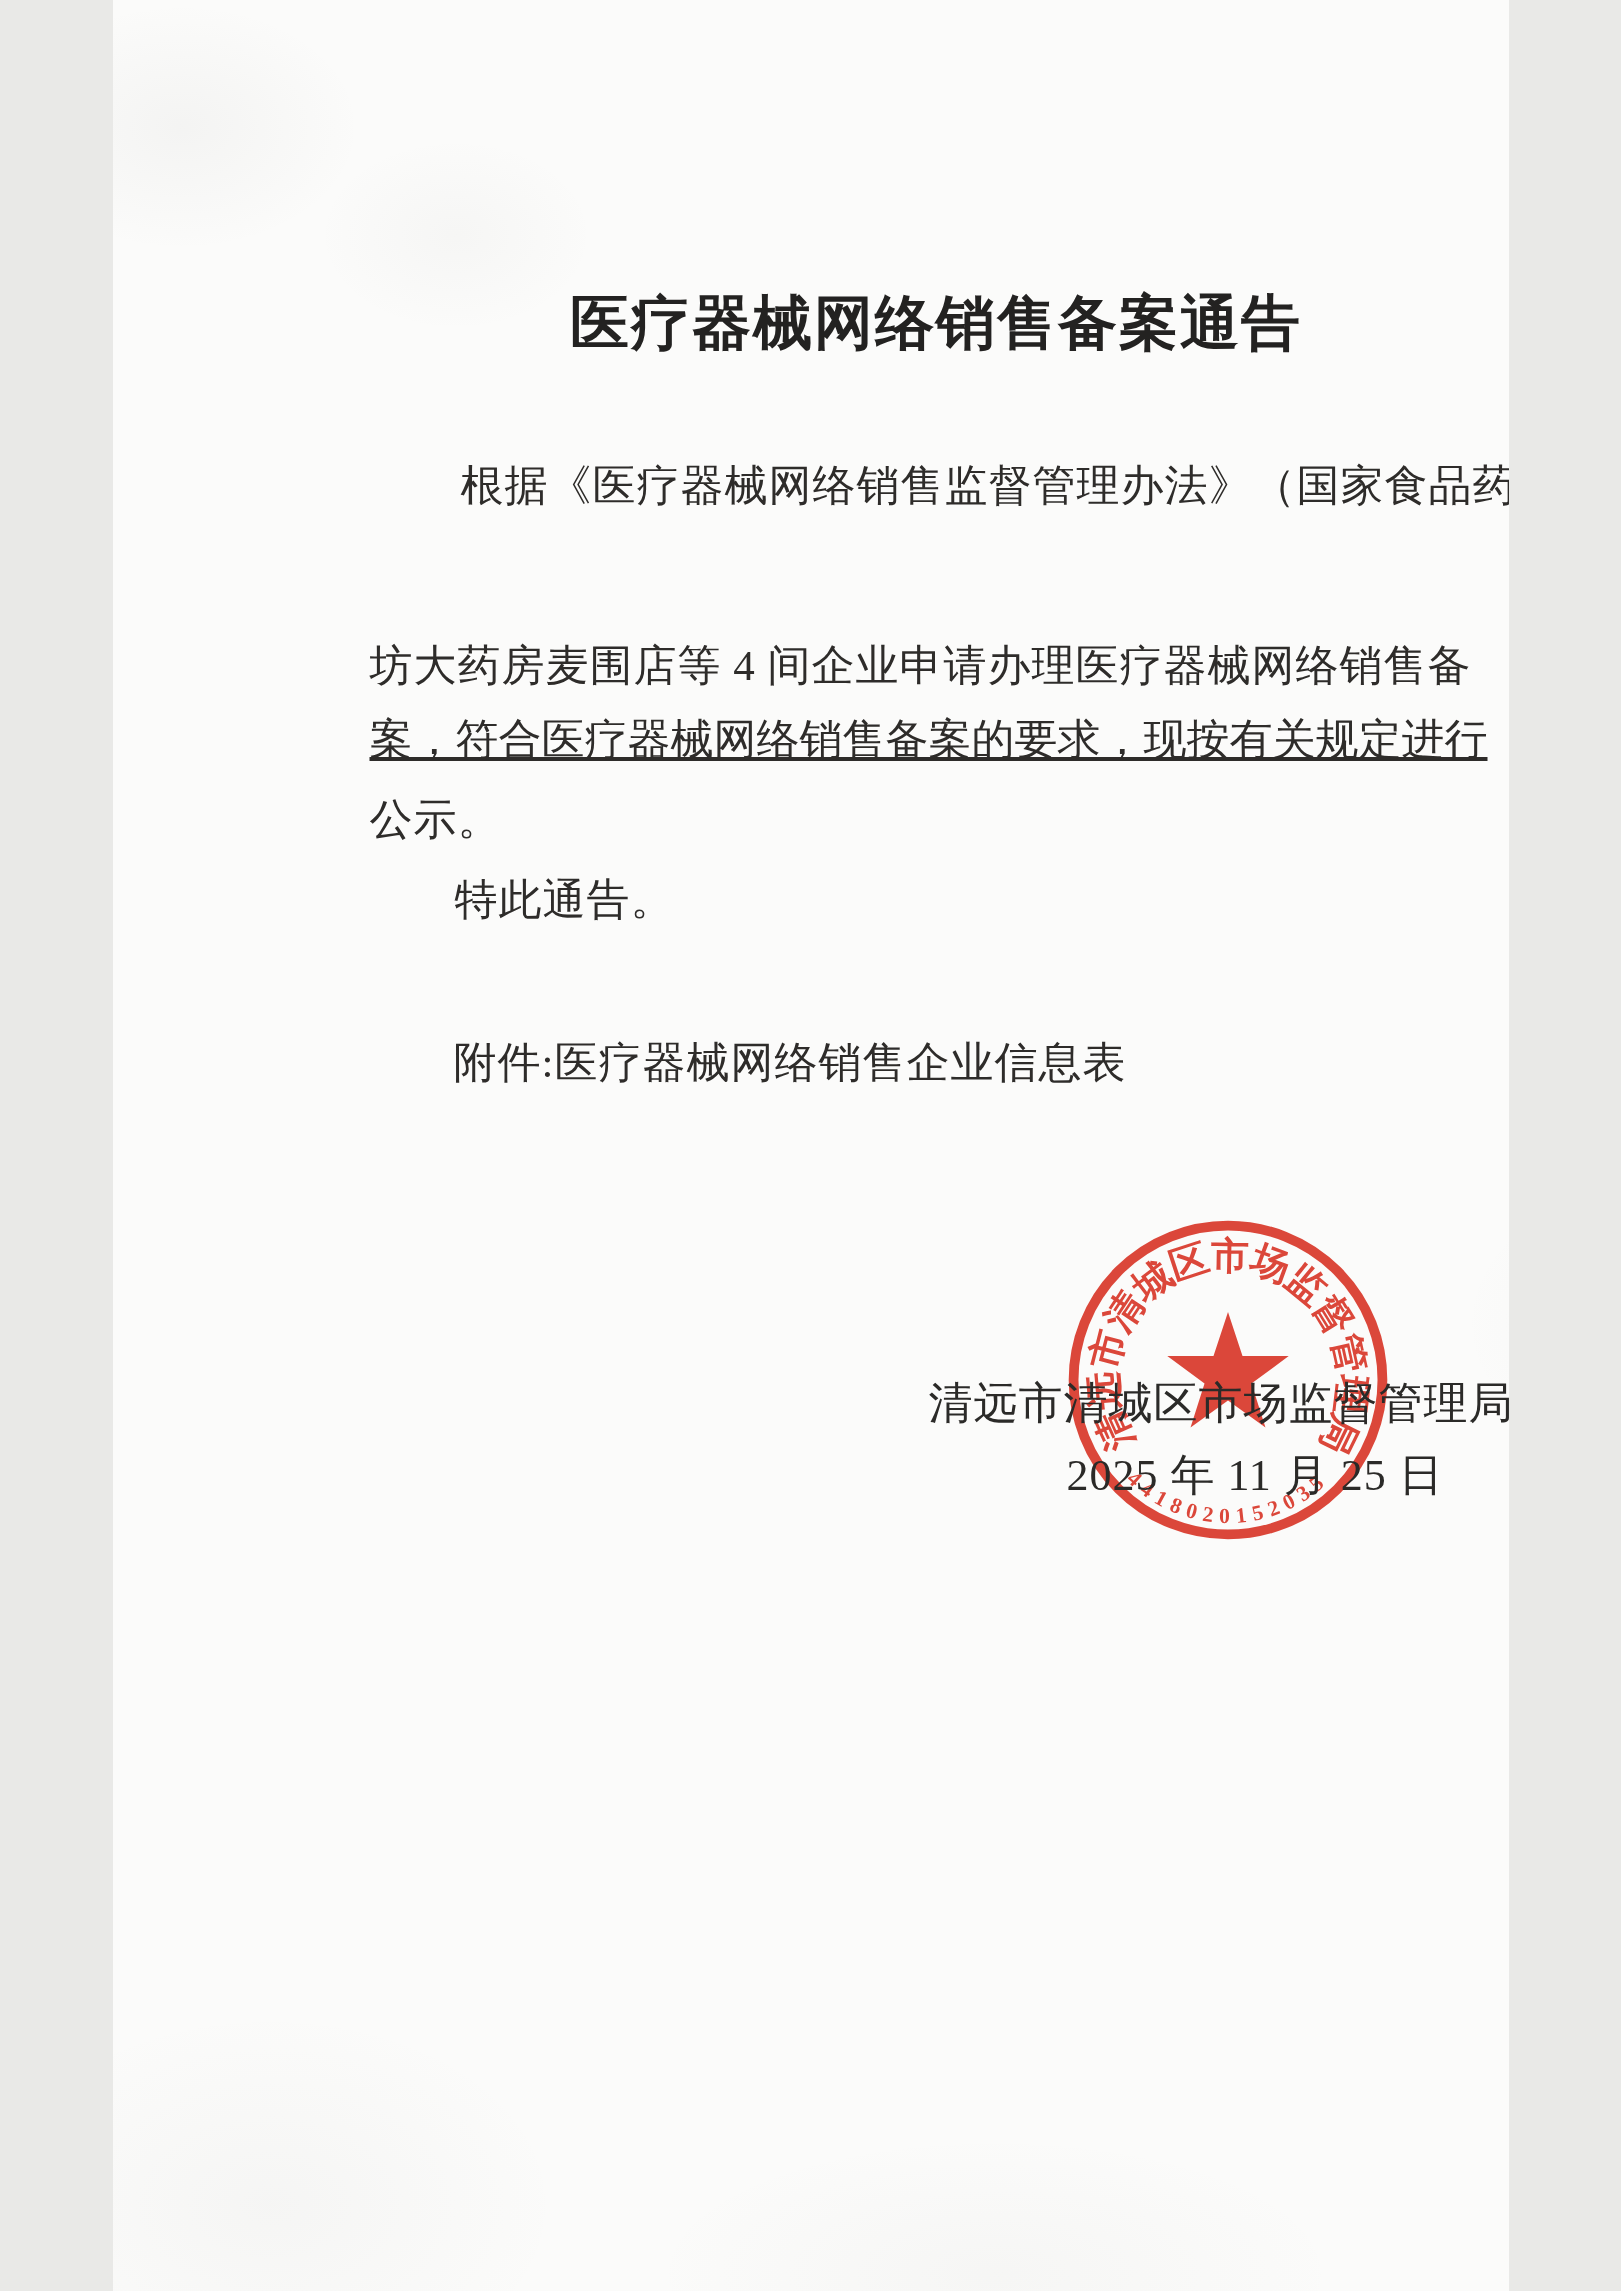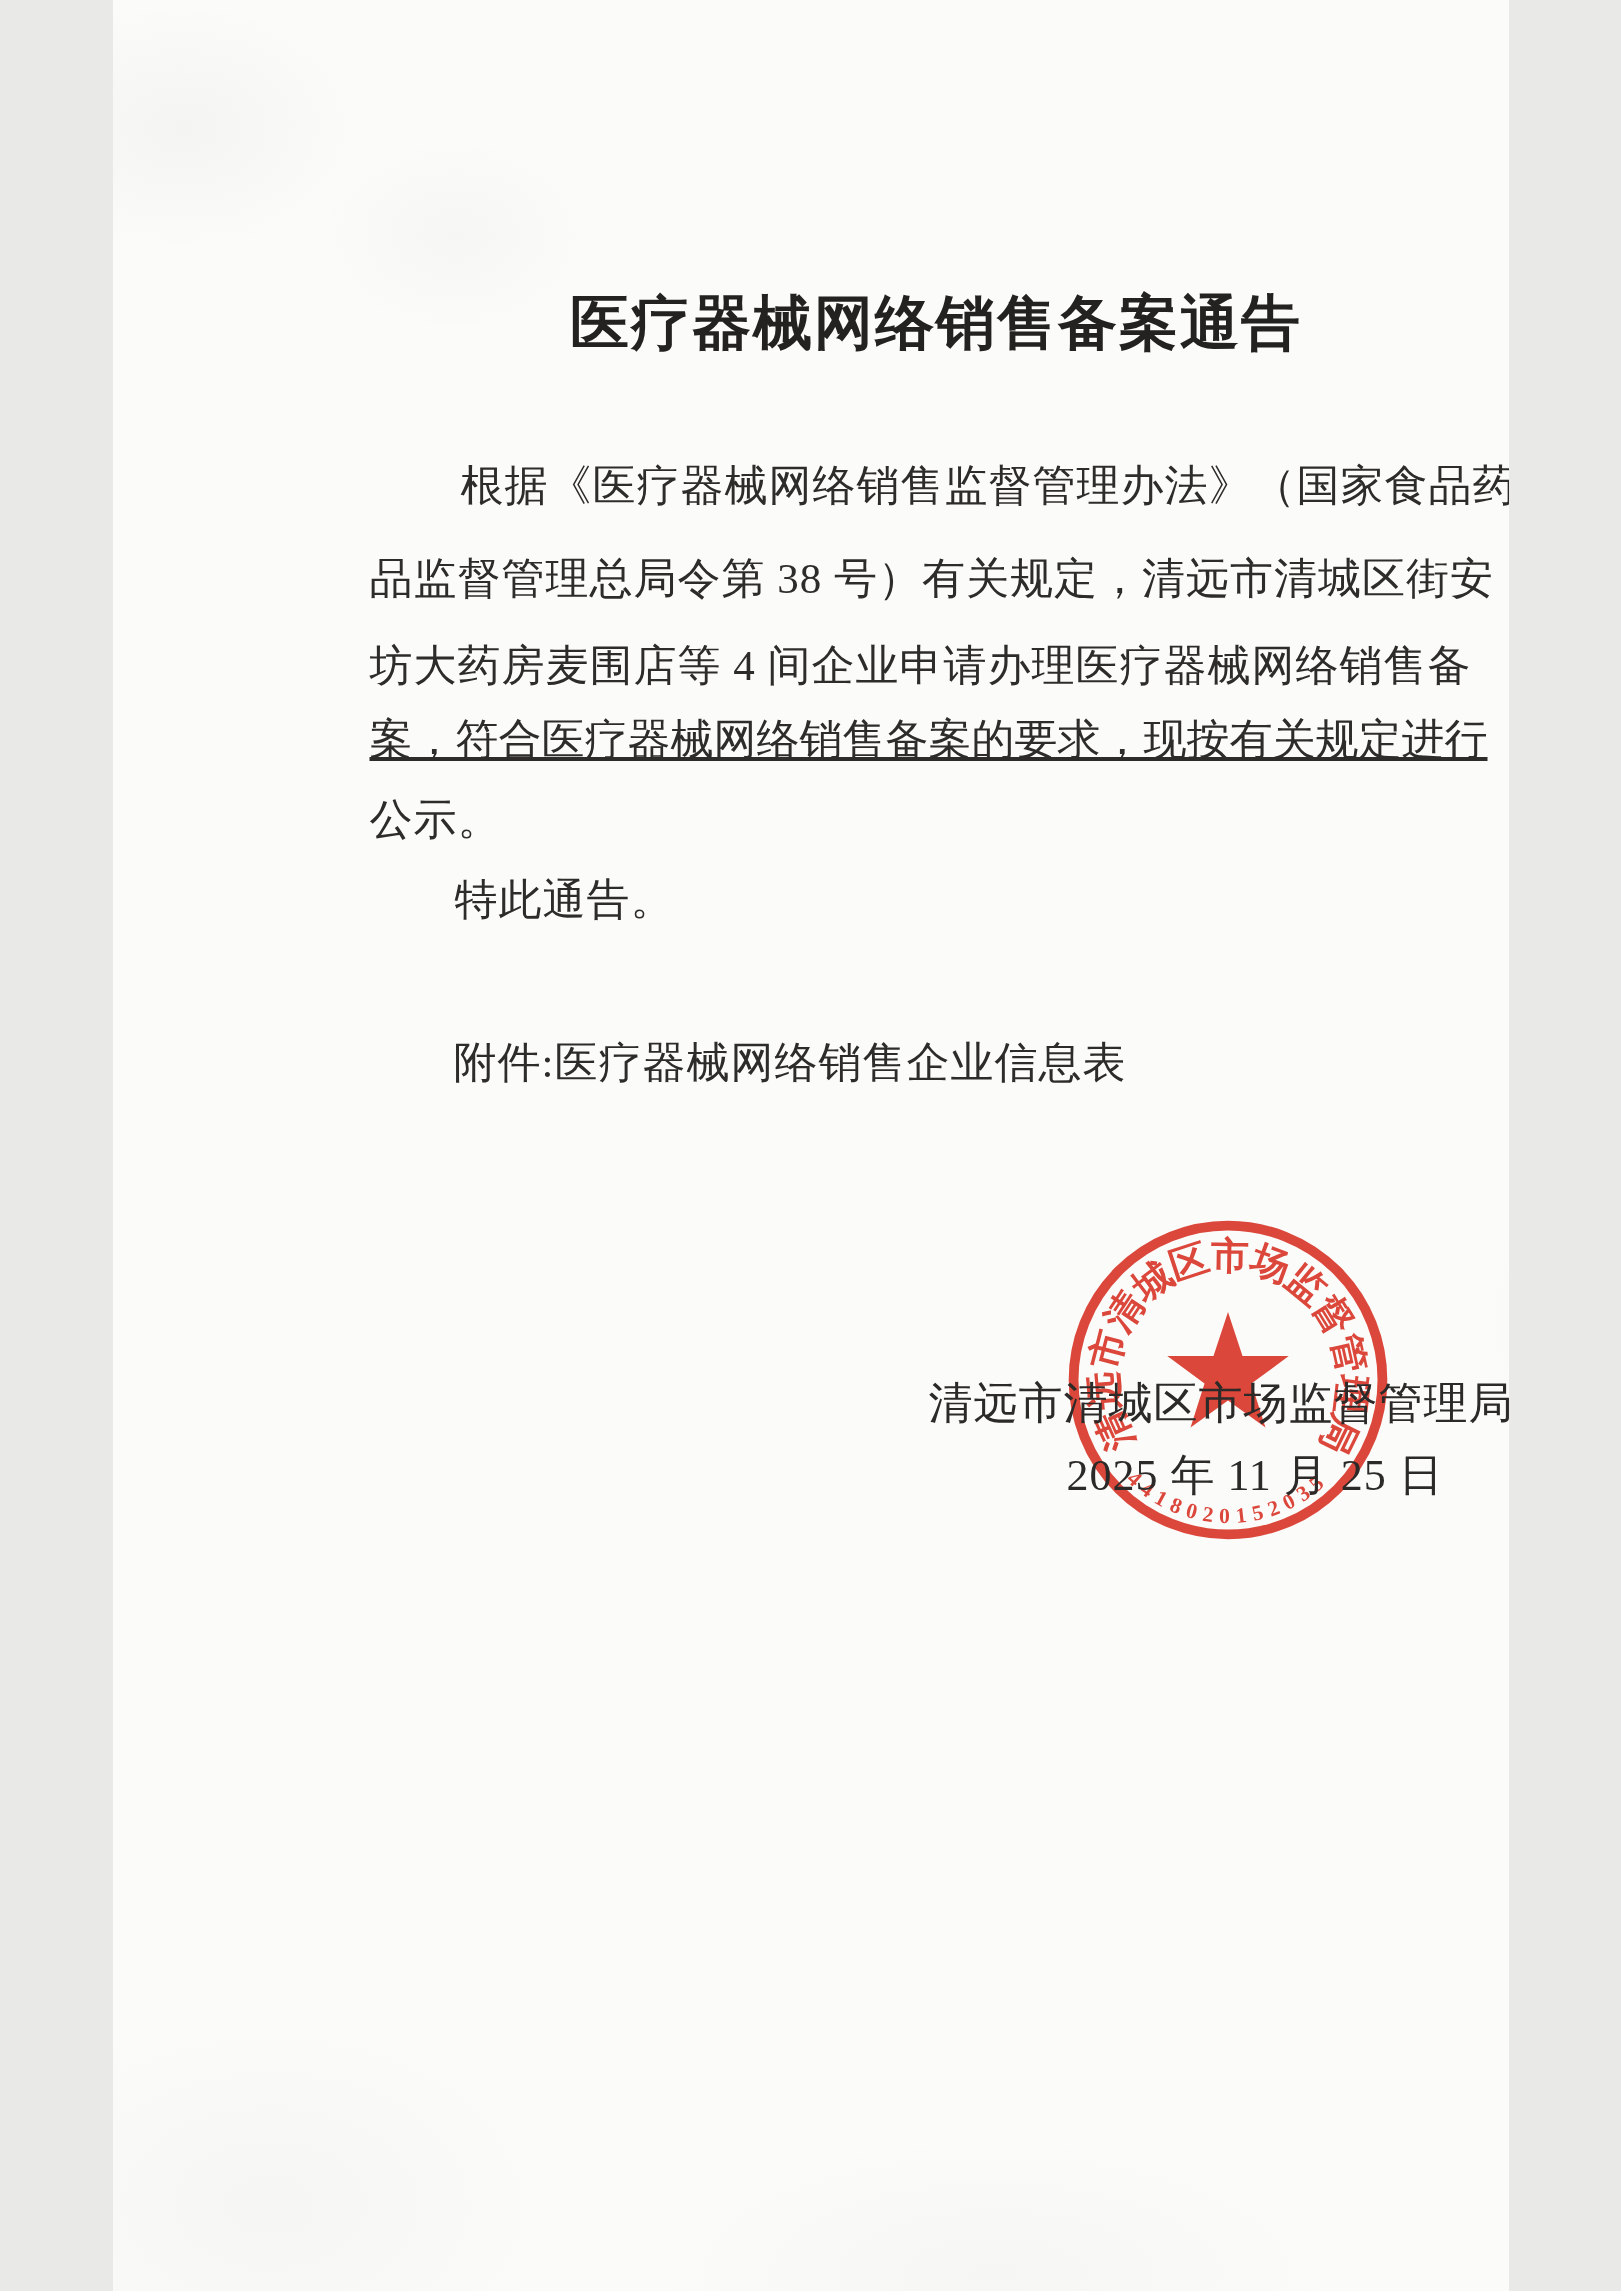--- a/index.html
+++ b/index.html
@@ -86,21 +86,20 @@
       <text class="seal-text">
         <textPath href="#arcTop" startOffset="4" textLength="470" lengthAdjust="spacing">清远市清城区市场监督管理局</textPath>
       </text>
     </g>
     <text class="seal-code">
       <textPath href="#arcBottom" startOffset="6" textLength="218" lengthAdjust="spacing">4418020152035</textPath>
     </text>
   </svg>
 
   <div class="body-line l1">根据《医疗器械网络销售监督管理办法》（国家食品药</div>
-  <div class="body-line l2">品监督管理总局令第 38 号）有关规定，清远市清城区街安</div>
   <div class="body-line l3">坊大药房麦围店等 4 间企业申请办理医疗器械网络销售备</div>
   <div class="body-line l4">案，符合医疗器械网络销售备案的要求，现按有关规定进行</div>
   <div class="body-line l5">公示。</div>
   <div class="body-line l6">特此通告。</div>
 
   <div class="body-line attachment">附件:医疗器械网络销售企业信息表</div>
 
   <div class="agency-line">清远市清城区市场监督管理局</div>
   <div class="date-line">2025 年 11 月 25 日</div>
 

